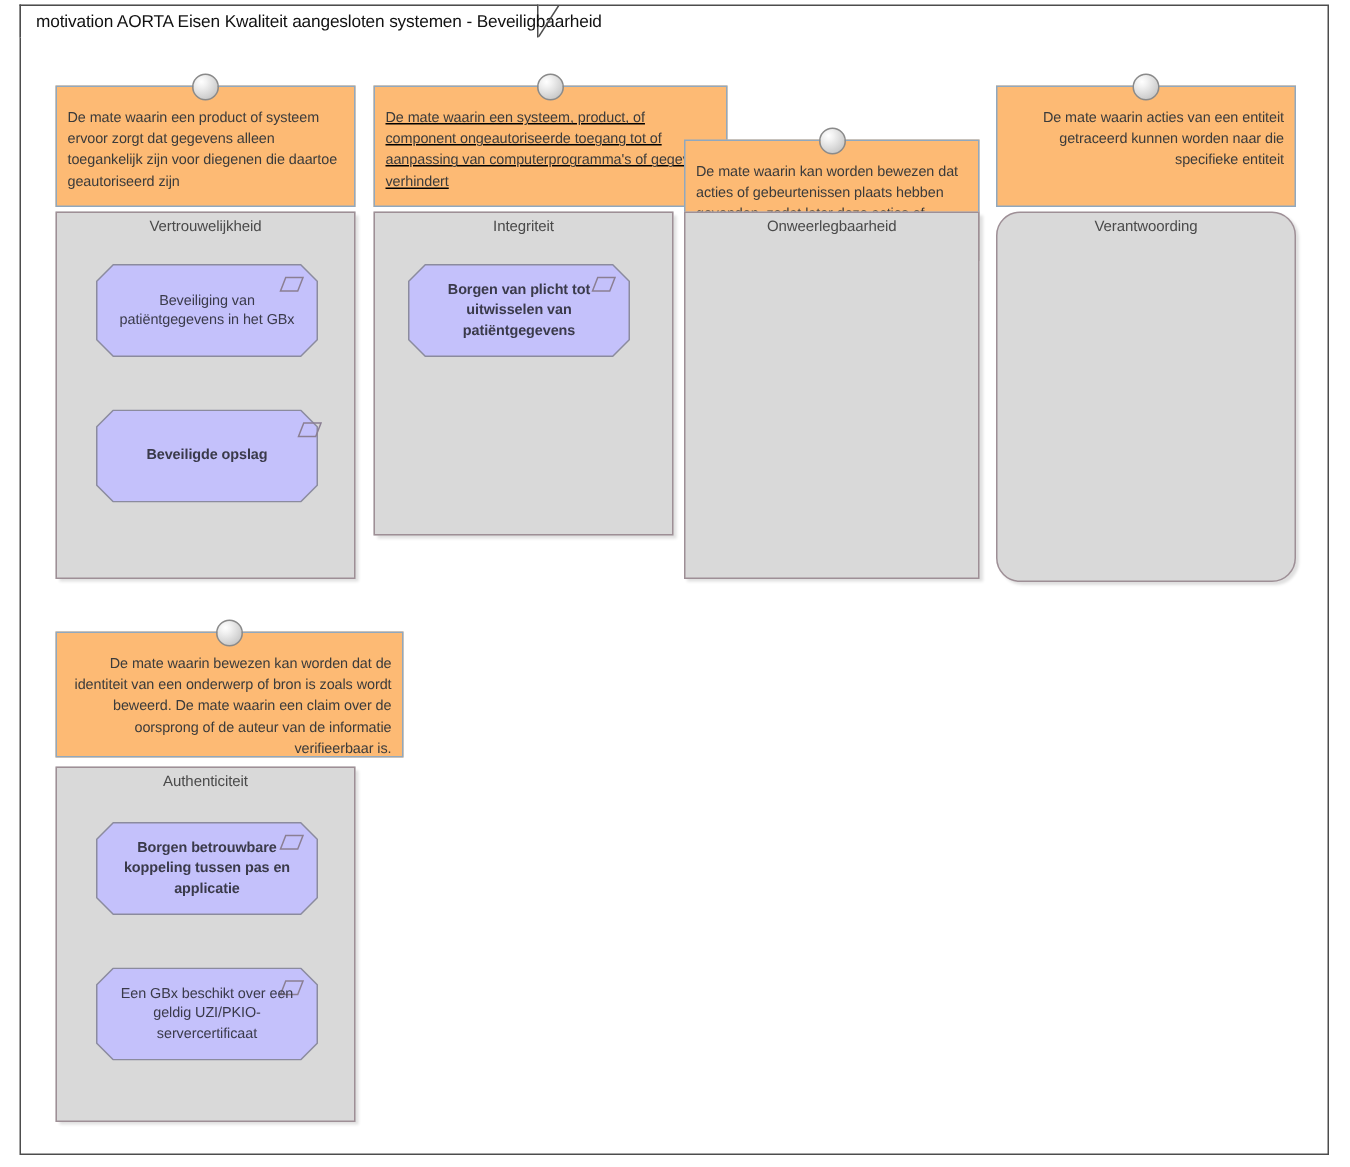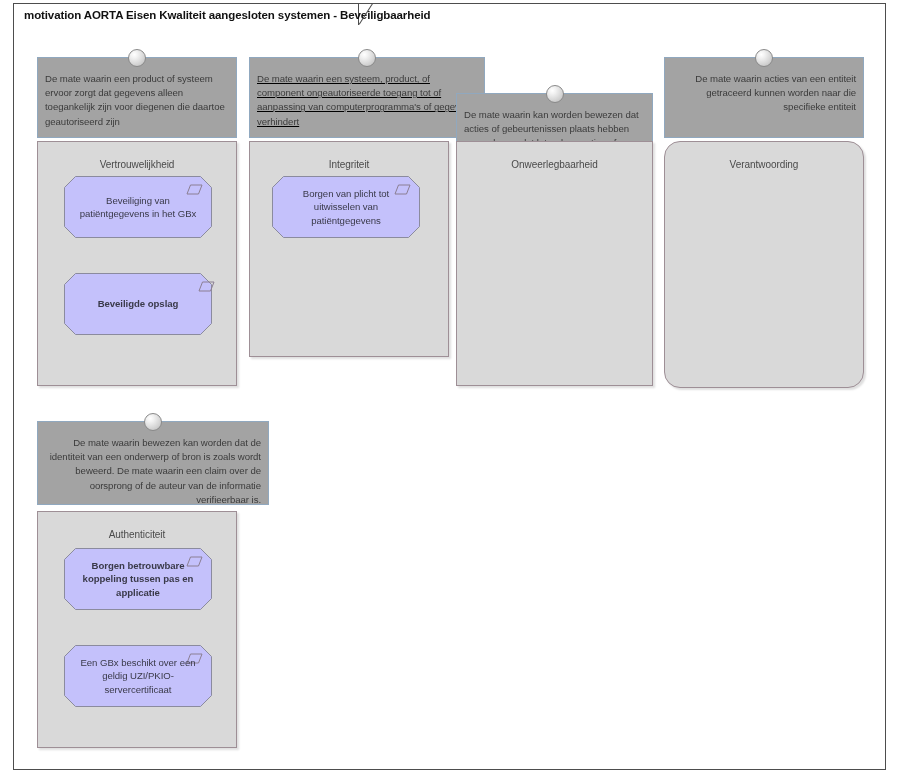--- a/index.html
+++ b/index.html
@@ -36,21 +36,21 @@
     border: 1px solid #4d4d4d;
     border-bottom: none;
     background: #ffffff;
     padding: 0 4px 0 10px;
     display: flex;
     align-items: center;
     z-index: 4;
   }
   #diagram-tab-label {
     font-size: 11.5px;
-    font-weight: bold;
+    font-weight: normal;
     color: #111111;
     white-space: nowrap;
     letter-spacing: -0.1px;
   }
   
   #diagram-tab-slant {
     position: absolute;
     left: 358px;
     top: 3px;
     width: 22px;
@@ -72,21 +72,21 @@
   }
 
   
   .column {
     position: absolute;
   }
 
   
   .note-box {
     position: absolute;
-    background: #a3a3a3;
+    background: #fdba74;
     border: 1px solid #90a8bf;
     box-sizing: border-box;
     padding: 14px 7px 5px 7px;
   }
   .note-text {
     font-size: 9.6px;
     line-height: 14.2px;
     color: #3b3b3b;
     letter-spacing: -0.05px;
   }
@@ -109,21 +109,21 @@
     position: absolute;
     background: #d9d9d9;
     border: 1px solid #9e8f96;
     box-sizing: border-box;
     box-shadow: 2px 2px 2px rgba(0,0,0,0.13);
   }
   .group-title {
     text-align: center;
     font-size: 10px;
     color: #4a4a4a;
-    padding-top: 17px;
+    padding-top: 4px;
     letter-spacing: -0.05px;
   }
 
   
   .req {
     position: absolute;
     width: 148px;
     height: 62px;
   }
   .req svg {
@@ -211,21 +211,21 @@
 <div class="column">
   <div class="note-box" style="left:249px; top:57px; width:236px; height:81px;text-decoration:underline;">
     <span class="note-ball"></span>
     <div class="note-text">De mate waarin een systeem, product, of component ongeautoriseerde toegang tot of aanpassing van computerprogramma's of gegevens verhindert</div>
   </div>
 
   <div class="group-box" style="left:249px; top:141px; width:200px; height:216px;">
     <div class="group-title">Integriteit</div>
   </div>
 
-  <div class="req" style="left:272px; top:176px;">
+  <div class="req" style="left:272px; top:176px;font-weight:bold;">
     <svg width="148" height="62" viewBox="0 0 148 62">
       <path d="M11.5 0.5 L136.5 0.5 L147.5 11.5 L147.5 50.5 L136.5 61.5 L11.5 61.5 L0.5 50.5 L0.5 11.5 Z" fill="#c4c1fb" stroke="#8b8b9e" stroke-width="1"></path>
     </svg>
     <span class="req-icon">
       <svg width="17" height="11" viewBox="0 0 17 11">
         <path d="M4.5 1 L16 1 L12.5 10 L1 10 Z" fill="none" stroke="#8b7f93" stroke-width="1"></path>
       </svg>
     </span>
     <div class="req-label">Borgen van plicht tot uitwisselen van patiëntgegevens</div>
   </div>

